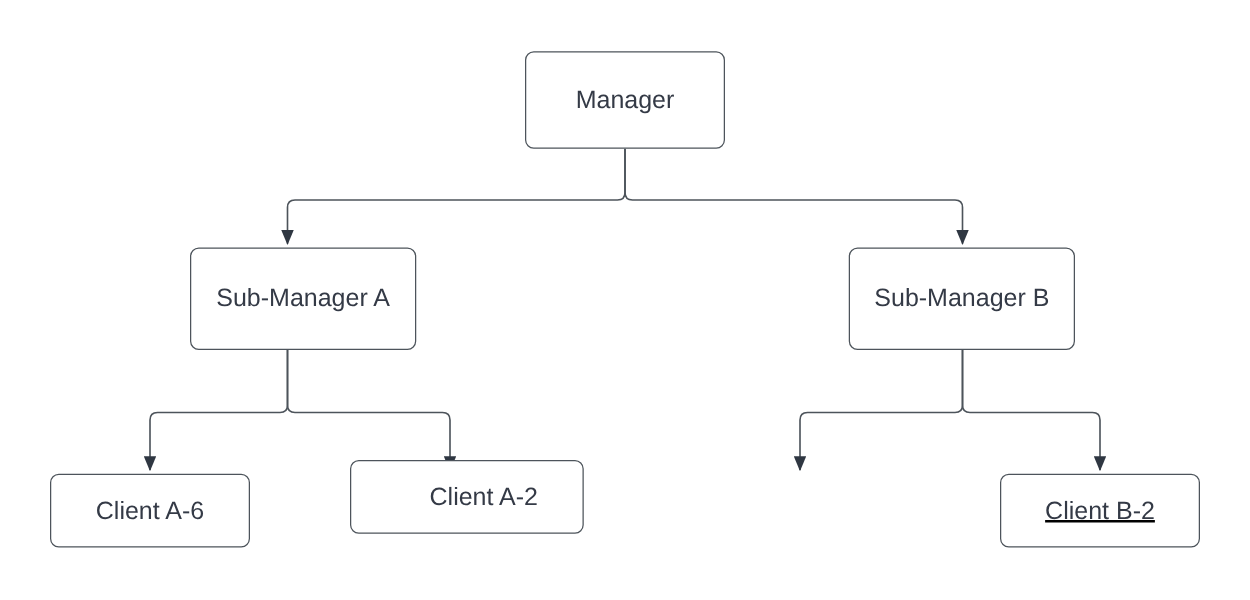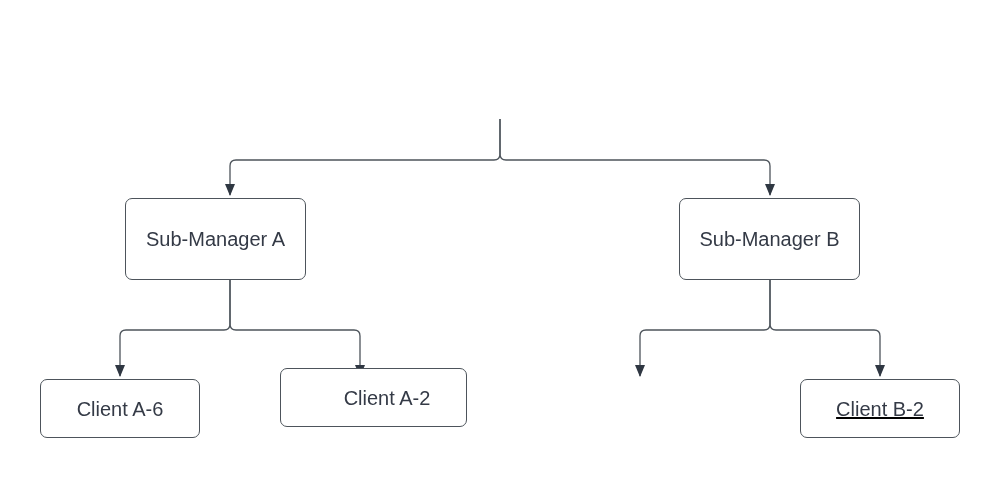--- a/index.html
+++ b/index.html
@@ -38,21 +38,21 @@
     justify-content: center;
   }
   .node-label {
     color: #343a46;
     font-size: 20px;
     line-height: 1.2;
     white-space: nowrap;
   }
   
   .n-manager { left: 420px; top: 41px;  width: 160px; height: 78px; }
-  .n-sub-a   { left: 125px; top: 198px; width: 181px; height: 82px; align-items: center; }
+  .n-sub-a   { left: 152px; top: 198px; width: 181px; height: 82px; align-items: center; }
   .n-sub-b   { left: 679px; top: 198px; width: 181px; height: 82px; }
   .n-ca1     { left: 40px;  top: 379px; width: 160px; height: 59px; }
   .n-ca2     { left: 280px; top: 368px; width: 187px; height: 59px; padding-left: 27px; }
   .n-cb1     { left: 560px; top: 379px; width: 160px; height: 59px; }
   .n-cb2     { left: 800px; top: 379px; width: 160px; height: 59px; text-decoration: underline; }
 </style>
 </head>
 <body>
 
 <div class="canvas">
@@ -70,20 +70,23 @@
 
     <path class="edge" d="M 230 280 L 230 324 Q 230 330 224 330 L 126 330 Q 120 330 120 336 L 120 376" marker-end="url(#arrowhead)"></path>
 
     <path class="edge" d="M 230 280 L 230 324 Q 230 330 236 330 L 354 330 Q 360 330 360 336 L 360 376" marker-end="url(#arrowhead)"></path>
 
     <path class="edge" d="M 770 280 L 770 324 Q 770 330 764 330 L 646 330 Q 640 330 640 336 L 640 376" marker-end="url(#arrowhead)"></path>
 
     <path class="edge" d="M 770 280 L 770 324 Q 770 330 776 330 L 874 330 Q 880 330 880 336 L 880 376" marker-end="url(#arrowhead)"></path>
   </svg>
 
+  <div class="node n-manager">
+    <span class="node-label">Manager</span>
+  </div>
 
   <div class="node n-sub-a">
     <span class="node-label">Sub-Manager A</span>
   </div>
 
   <div class="node n-sub-b">
     <span class="node-label">Sub-Manager B</span>
   </div>
 
   <div class="node n-ca1">

